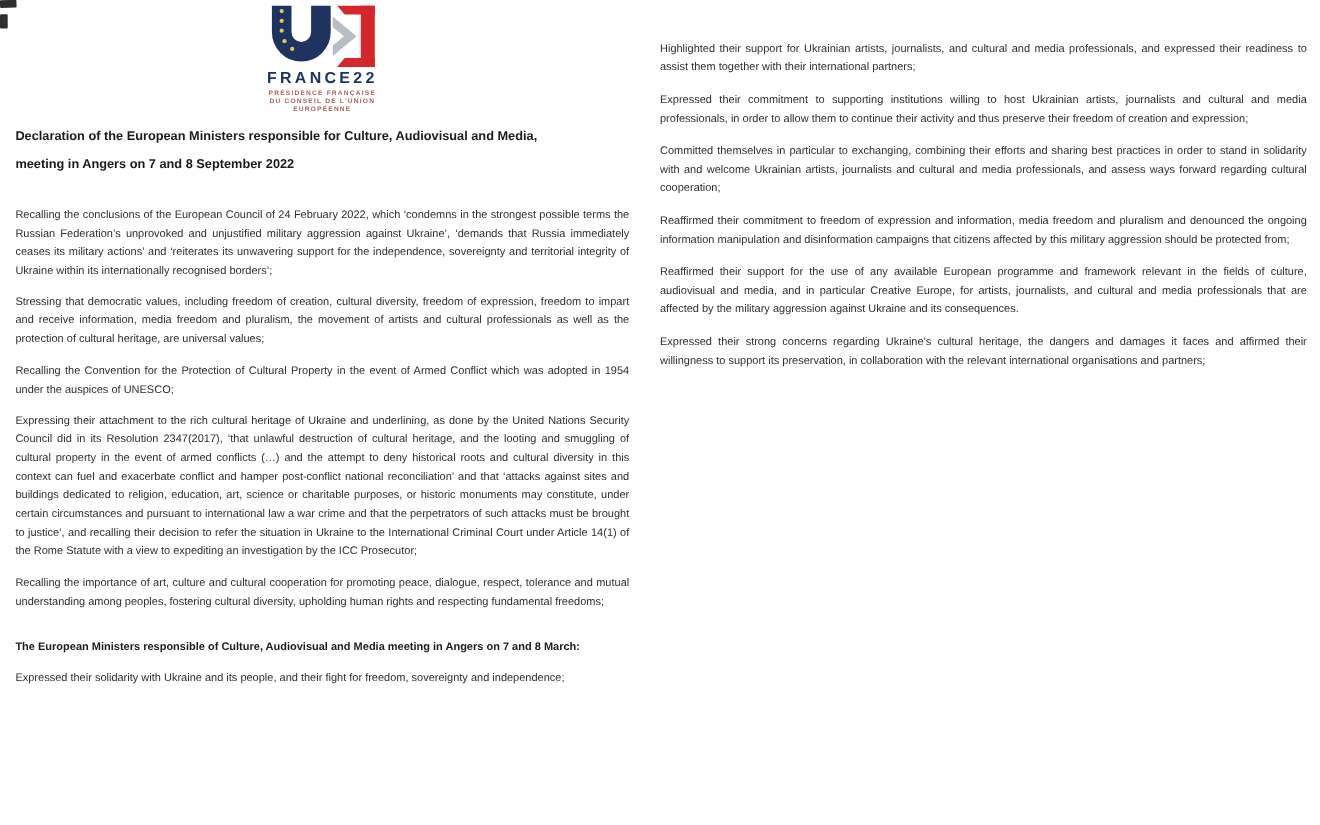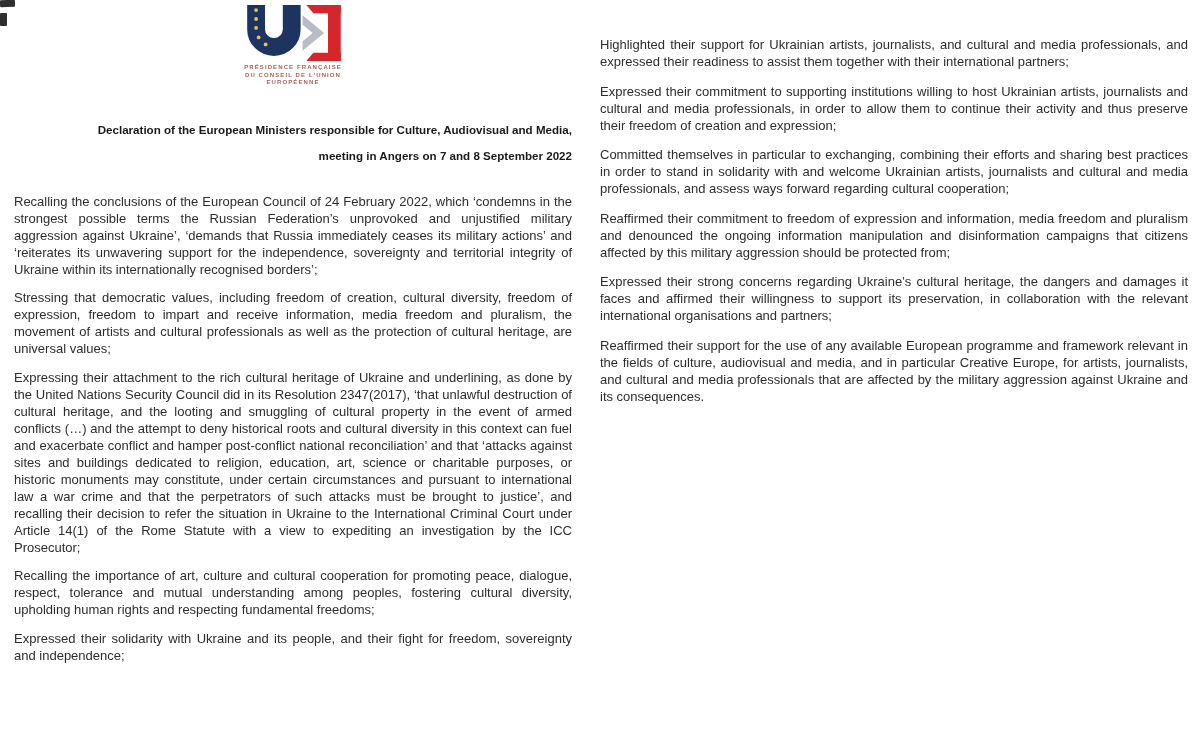--- a/index.html
+++ b/index.html
@@ -7,39 +7,39 @@
     width:1200px;height:750px;position:relative;overflow:hidden;
     background:#ffffff;
     font-family:"Liberation Sans","DejaVu Sans",sans-serif;
     color:#2d2d2d;
   }
   .col{position:absolute;top:0}
   .col-left{left:14px;width:558px}
   .col-right{left:600px;top:36px;width:588px}
 
   .para{
-    font-size:13px;line-height:17px;text-align:justify;
+    font-size:10px;line-height:17px;text-align:justify;
     margin:0 0 11.5px 0;color:#2d2d2d;
   }
   .col-right .para{margin-bottom:12.5px}
   .para.bold{font-weight:bold;color:#1b1b1b}
   .para.nowrap{white-space:nowrap}
   .it{}
 
   .logo{width:100%;text-align:center;padding-top:5px}
   .logo-mark{width:96px;height:56px;display:block;margin:0 auto}
   .logo-wordmark{
     font-size:14.5px;font-weight:bold;color:#1e3460;
     letter-spacing:3px;margin-top:2px;
   }
   .logo-subtitle{
     font-size:6px;font-weight:bold;color:#a8635b;
     letter-spacing:1.1px;line-height:7.5px;margin-top:3px;
   }
-  .title-block{margin-top:36px;text-align:right}
+  .title-block{margin-top:12px;text-align:left}
   .title-line{font-weight:bold;font-size:11.6px;color:#1a1a1a;line-height:14px}
   .title-line2{margin-top:12px}
   .paras{margin-top:30px}
 
   .artifact{position:absolute;background:#2e2e2e;border-radius:1px}
   .artifact-1{left:0;top:0;width:15px;height:7px;transform:rotate(-2deg)}
   .artifact-2{left:0;top:13px;width:7px;height:13px}
 </style>
 </head>
 <body>
@@ -57,45 +57,48 @@
         <circle cx="17" cy="8" r="3" fill="#e8c253"></circle>
         <circle cx="17" cy="22" r="3" fill="#e8c253"></circle>
         <circle cx="17" cy="36" r="3" fill="#e8c253"></circle>
         <circle cx="21" cy="51" r="3" fill="#e8c253"></circle>
         <circle cx="32" cy="62" r="3" fill="#e8c253"></circle>
         <polygon points="90,16 124,44 90,72 90,57 106,44 90,31" fill="#b8bcc4"></polygon>
         <polygon points="96,0 150,0 150,13 107,13" fill="#d5262b"></polygon>
         <polygon points="130,0 150,0 150,88 130,88" fill="#d5262b"></polygon>
         <polygon points="107,75 150,75 150,88 96,88" fill="#d5262b"></polygon>
       </svg>
+      <div class="logo-wordmark">FRANCE22</div>
       <div class="logo-subtitle">
         <div>PRÉSIDENCE FRANÇAISE</div>
         <div>DU CONSEIL DE L'UNION</div>
         <div>EUROPÉENNE</div>
       </div>
     </div>
 
     <div class="title-block">
       <div class="title-line">Declaration of the European Ministers responsible for Culture, Audiovisual and Media,</div>
       <div class="title-line title-line2">meeting in Angers on 7 and 8 September 2022</div>
     </div>
 
     <div class="paras">
         <p class="para"><span>Recalling the conclusions of the European Council of 24 February 2022, which </span><span class="it">‘condemns in the strongest possible terms the Russian Federation’s unprovoked and unjustified military aggression against Ukraine’</span><span>, </span><span class="it">‘demands that Russia immediately ceases its military actions’</span><span> and </span><span class="it">‘reiterates its unwavering support for the independence, sovereignty and territorial integrity of Ukraine within its internationally recognised borders’</span><span>;</span></p>
         <p class="para"><span>Stressing that democratic values, including freedom of creation, cultural diversity, freedom of expression, freedom to impart and receive information, media freedom and pluralism, the movement of artists and cultural professionals as well as the protection of cultural heritage, are universal values;</span></p>
+        <p class="para"><span>Recalling the Convention for the Protection of Cultural Property in the event of Armed Conflict which was adopted in 1954 under the auspices of UNESCO;</span></p>
         <p class="para"><span>Expressing their attachment to the rich cultural heritage of Ukraine and underlining, as done by the United Nations Security Council did in its Resolution 2347(2017), </span><span class="it">‘that unlawful destruction of cultural heritage, and the looting and smuggling of cultural property in the event of armed conflicts (…) and the attempt to deny historical roots and cultural diversity in this context can fuel and exacerbate conflict and hamper post-conflict national reconciliation’</span><span> and that </span><span class="it">‘attacks against sites and buildings dedicated to religion, education, art, science or charitable purposes, or historic monuments may constitute, under certain circumstances and pursuant to international law a war crime and that the perpetrators of such attacks must be brought to justice’</span><span>, and recalling their decision to refer the situation in Ukraine to the International Criminal Court under Article 14(1) of the Rome Statute with a view to expediting an investigation by the ICC Prosecutor;</span></p>
         <p class="para"><span>Recalling the importance of art, culture and cultural cooperation for promoting peace, dialogue, respect, tolerance and mutual understanding among peoples, fostering cultural diversity, upholding human rights and respecting fundamental freedoms;</span></p>
+        <p class="para bold nowrap" style="margin-top: 24px;"><span>The European Ministers responsible of Culture, Audiovisual and Media meeting in Angers on 7 and 8 March:</span></p>
         <p class="para"><span>Expressed their solidarity with Ukraine and its people, and their fight for freedom, sovereignty and independence;</span></p>
       </div>
   </div>
 
   <div class="col col-right">
     <div>
         <p class="para"><span>Highlighted their support for Ukrainian artists, journalists, and cultural and media professionals, and expressed their readiness to assist them together with their international partners;</span></p>
         <p class="para"><span>Expressed their commitment to supporting institutions willing to host Ukrainian artists, journalists and cultural and media professionals, in order to allow them to continue their activity and thus preserve their freedom of creation and expression;</span></p>
         <p class="para"><span>Committed themselves in particular to exchanging, combining their efforts and sharing best practices in order to stand in solidarity with and welcome Ukrainian artists, journalists and cultural and media professionals, and assess ways forward regarding cultural cooperation;</span></p>
         <p class="para"><span>Reaffirmed their commitment to freedom of expression and information, media freedom and pluralism and denounced the ongoing information manipulation and disinformation campaigns that citizens affected by this military aggression should be protected from;</span></p>
+        <p class="para"><span>Reaffirmed their support for the use of any available European programme and framework relevant in the fields of culture, audiovisual and media, and in particular Creative Europe, for artists, journalists, and cultural and media professionals that are affected by the military aggression against Ukraine and its consequences.</span></p>
         <p class="para"><span>Expressed their strong concerns regarding Ukraine’s cultural heritage, the dangers and damages it faces and affirmed their willingness to support its preservation, in collaboration with the relevant international organisations and partners;</span></p>
-        <p class="para"><span>Reaffirmed their support for the use of any available European programme and framework relevant in the fields of culture, audiovisual and media, and in particular Creative Europe, for artists, journalists, and cultural and media professionals that are affected by the military aggression against Ukraine and its consequences.</span></p>
       </div>
   </div>
 
 </div>
 
 </body></html>

